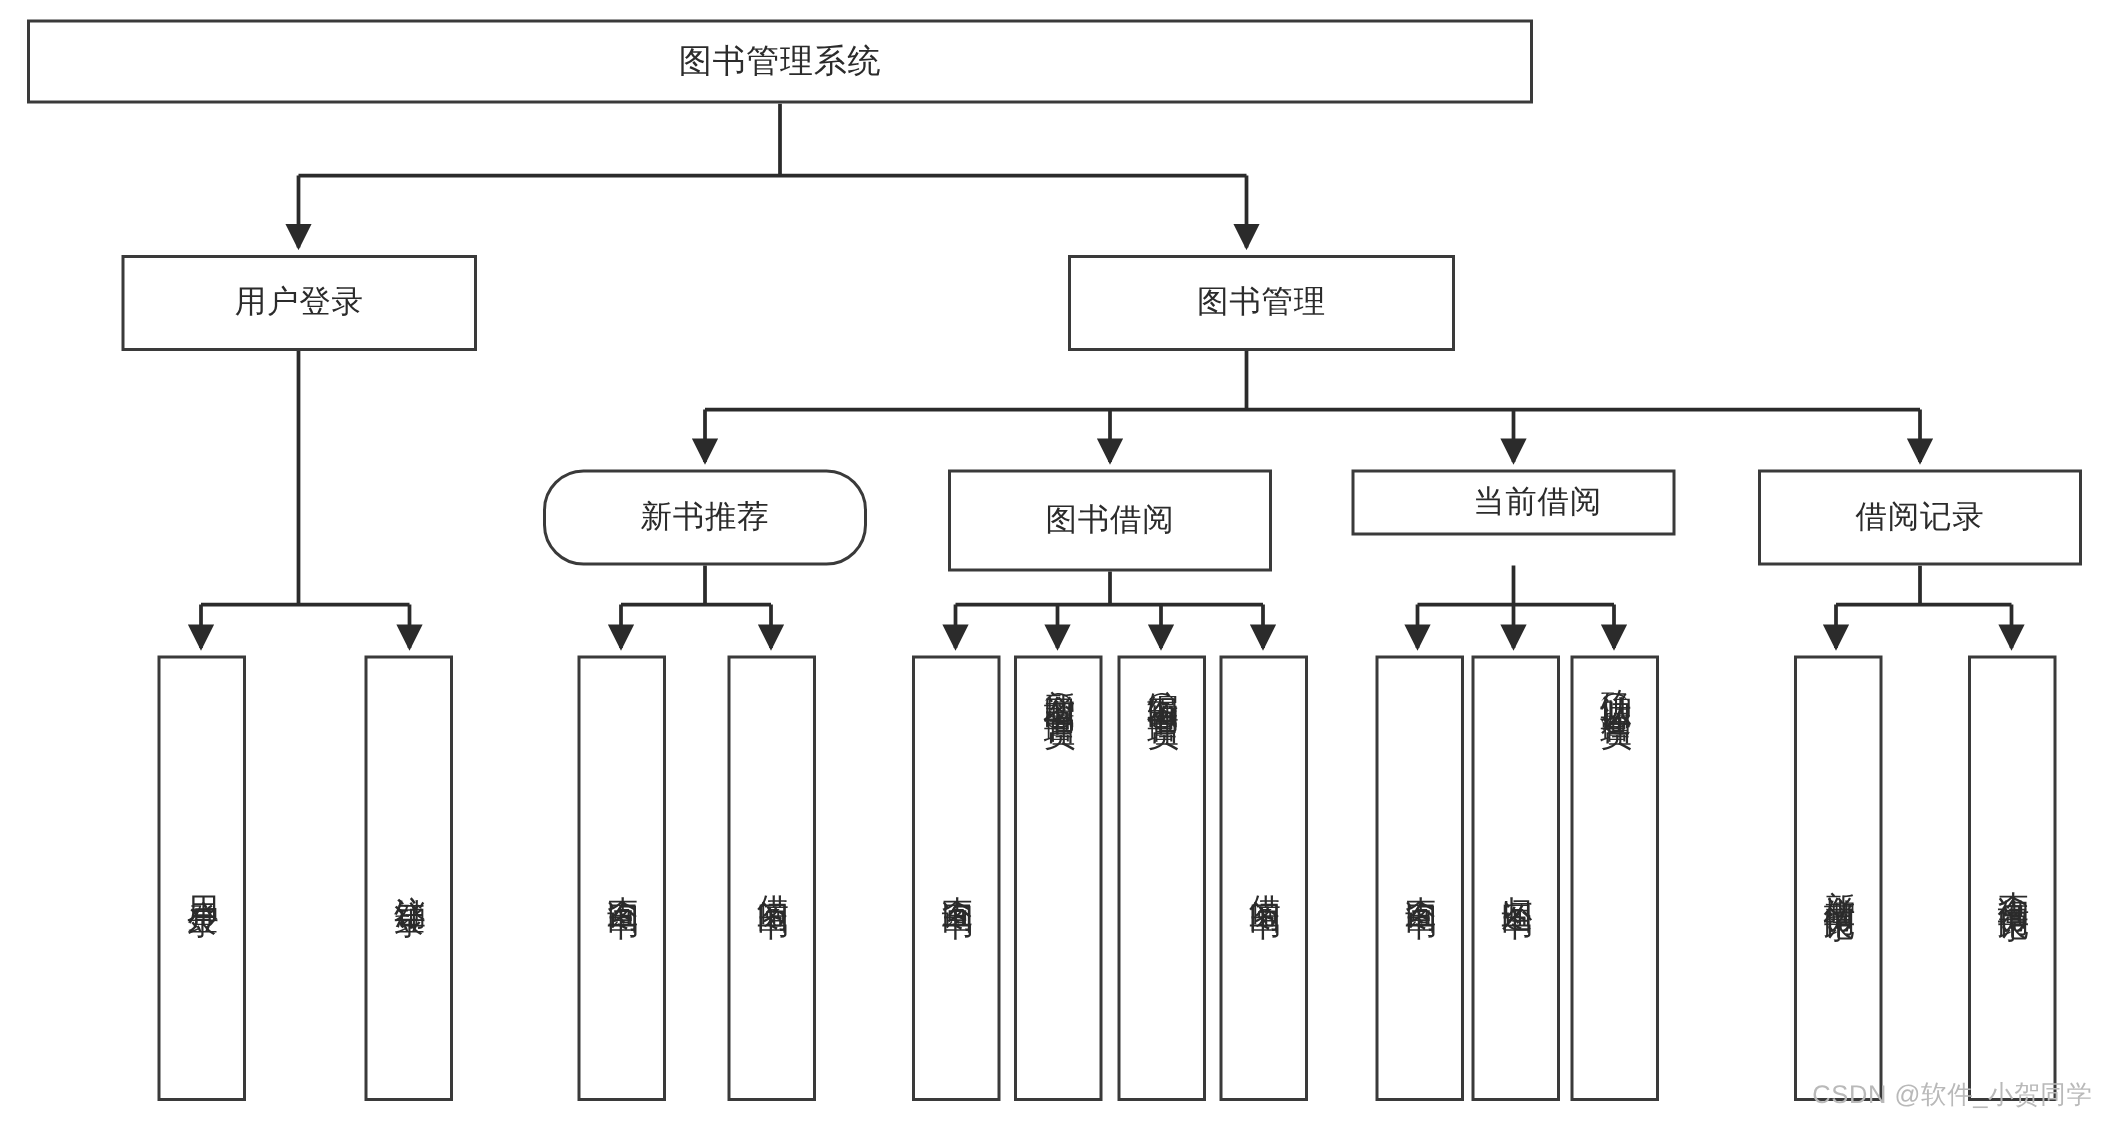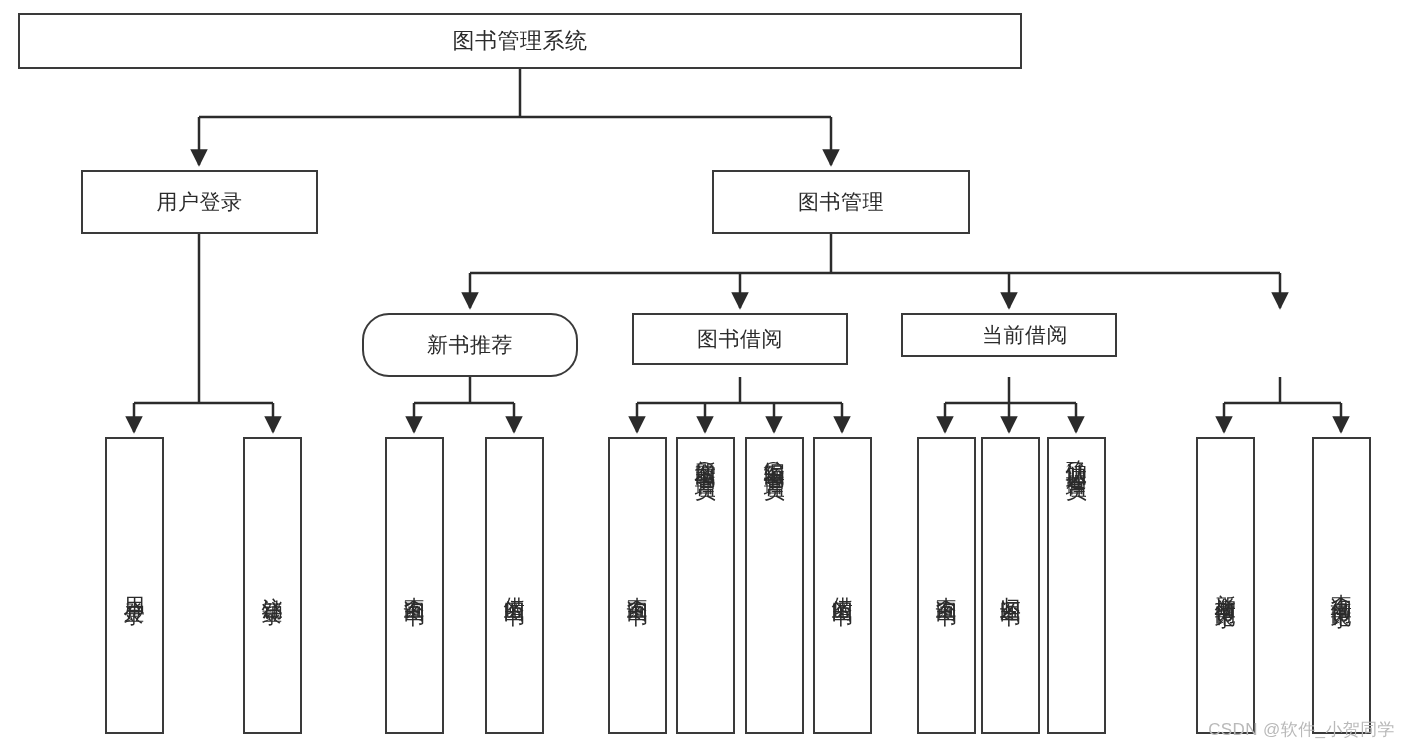--- a/index.html
+++ b/index.html
@@ -140,26 +140,29 @@
   <div class="node horiz" style="left:81px; top:170px; width:237px; height:64px;">
     <span class="lbl">用户登录</span>
   </div>
   <div class="node horiz" style="left:712px; top:170px; width:258px; height:64px;">
     <span class="lbl">图书管理</span>
   </div>
 
   <div class="node horiz" style="left:362px; top:313px; width:216px; height:64px;border-radius:27px;">
     <span class="lbl">新书推荐</span>
   </div>
-  <div class="node horiz" style="left:632px; top:313px; width:216px; height:52px;">
+  <div class="node horiz" style="left:632px; top:313px; width:216px; height:68px;">
     <span class="lbl">图书借阅</span>
   </div>
   <div class="node horiz" style="left:901px; top:313px; width:216px; height:44px;padding-left:32px;">
     <span class="lbl">当前借阅</span>
   </div>
+  <div class="node horiz" style="left:1172px; top:313px; width:216px; height:64px;">
+    <span class="lbl">借阅记录</span>
+  </div>
 
   <div class="node vert centered" style="left:105px; top:437px; width:59px; height:297px;">
     <span class="lbl">用户登录</span>
   </div>
   <div class="node vert centered" style="left:243px; top:437px; width:59px; height:297px;">
     <span class="lbl">注销登录</span>
   </div>
 
   <div class="node vert centered" style="left:385px; top:437px; width:59px; height:297px;">
     <span class="lbl">查询图书</span>

